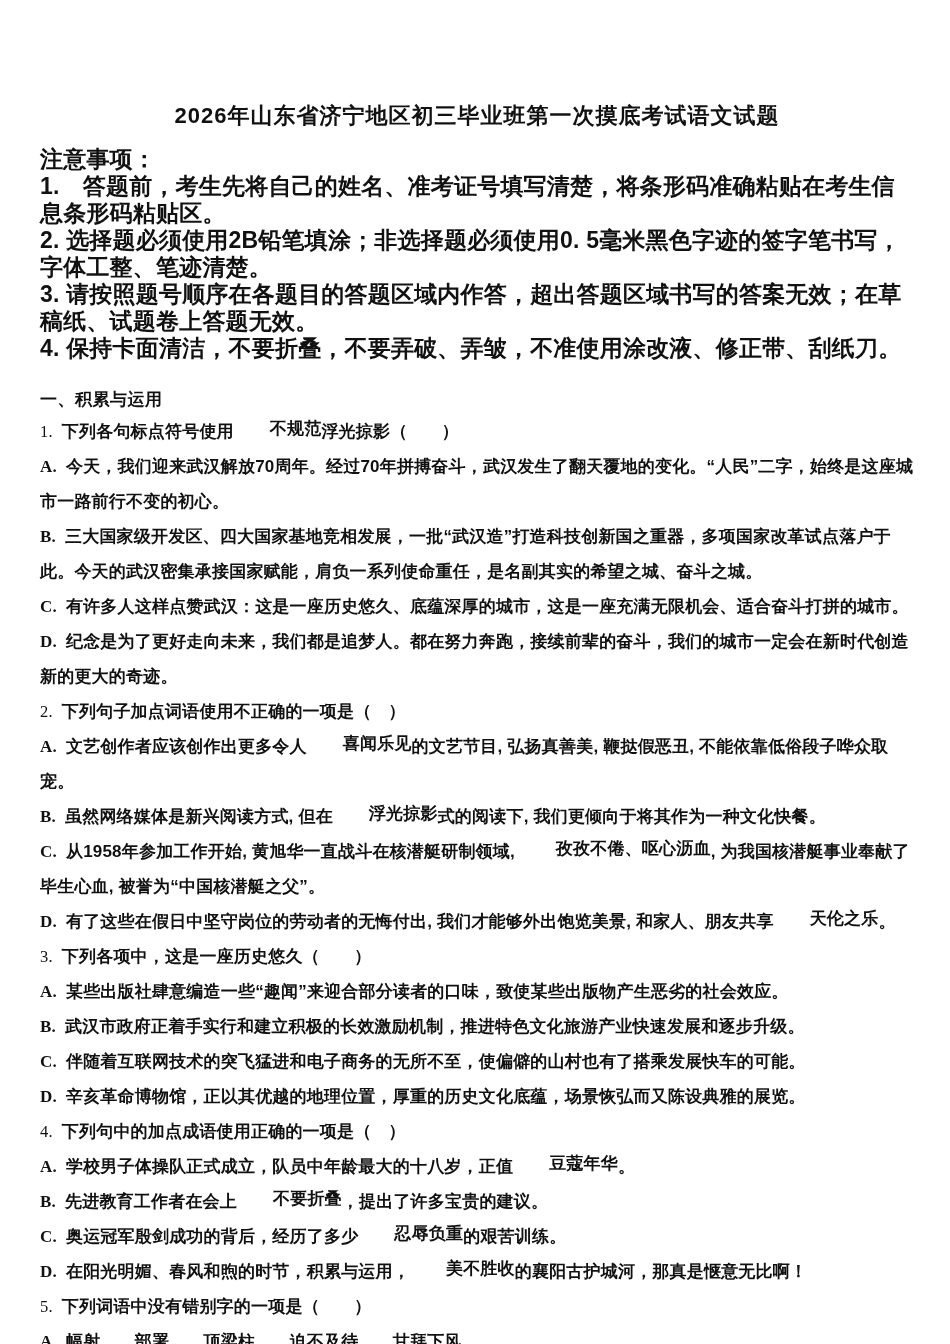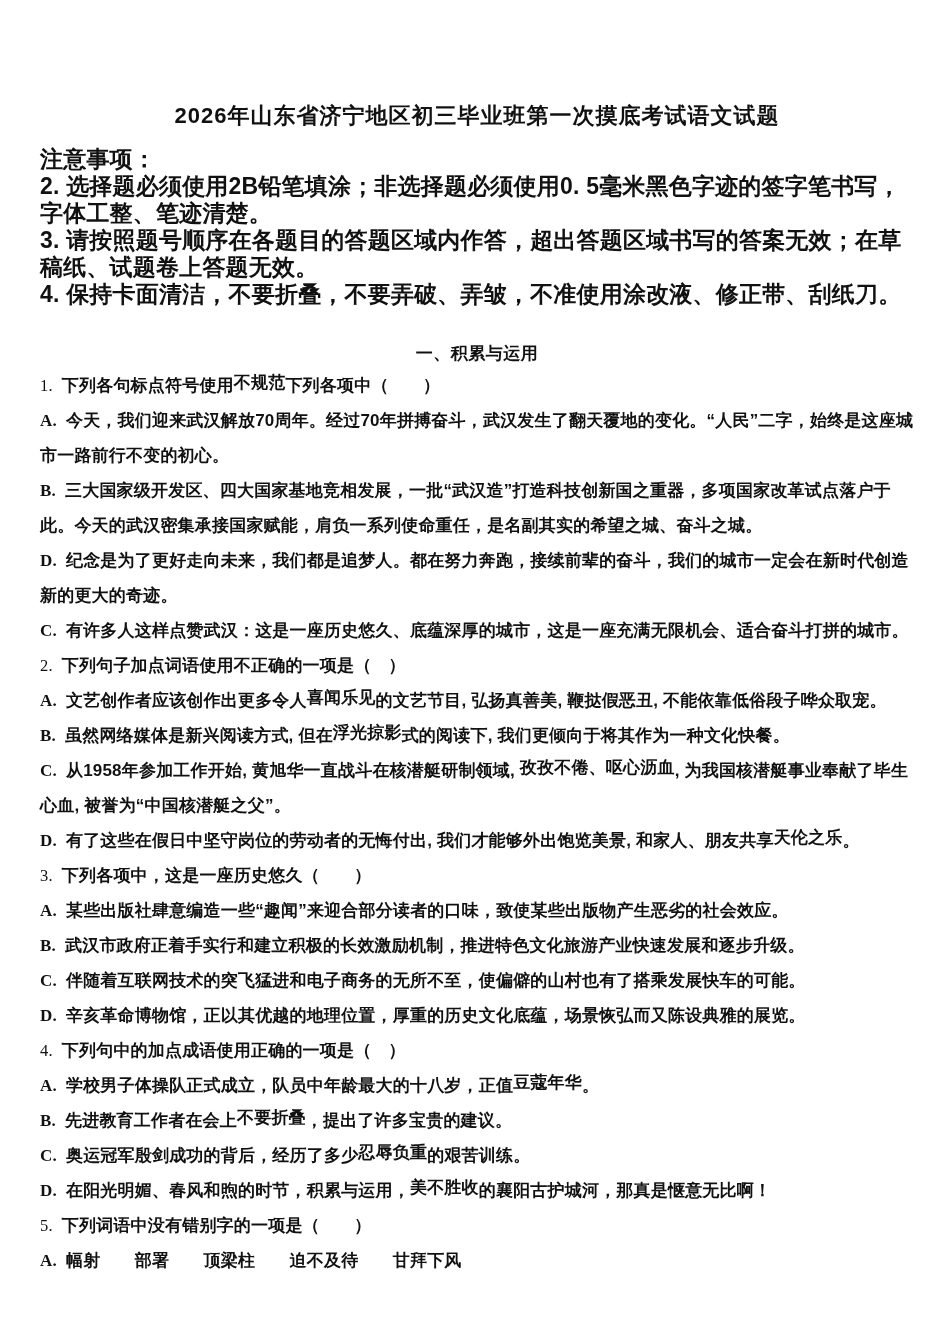--- a/index.html
+++ b/index.html
@@ -23,70 +23,70 @@
     line-height: 32px;
   }
   .notice-heading,
   .notice-item {
     font-size: 23px;
     line-height: 27px;
     font-weight: 700;
     letter-spacing: 0.2px;
   }
   .section-heading {
-    margin-top: 32px;
+    margin-top: 24px;
     font-size: 17px;
     line-height: 28px;
     font-weight: 700;
     letter-spacing: 0.5px;
-    text-align: center;
   }
   .stem, .option {
     font-size: 17px;
     line-height: 35px;
     font-weight: 700;
     letter-spacing: 0.2px;
     margin: 0;
   }
   .qnum {
     font-family: "Liberation Serif", serif;
     font-weight: 400;
     font-size: 16.5px;
     margin-right: 9px;
   }
   .opt-label {
     font-family: "Liberation Serif", serif;
     font-weight: 700;
     font-size: 17px;
     margin-right: 9px;
   }
-  .dotted { position: relative; top: -3px; }
+  .dotted { position: relative; top: -3px; margin-left: 36px; }
 </style>
 </head>
 <body>
 
 <div class="page">
 
   <h1 class="title">2026年山东省济宁地区初三毕业班第一次摸底考试语文试题</h1>
 
   <div class="notice">
     <div class="notice-heading">注意事项：</div>
+    <div class="notice-item">1.　答题前，考生先将自己的姓名、准考证号填写清楚，将条形码准确粘贴在考生信息条形码粘贴区。</div>
     <div class="notice-item">2. 选择题必须使用2B铅笔填涂；非选择题必须使用0. 5毫米黑色字迹的签字笔书写，字体工整、笔迹清楚。</div>
     <div class="notice-item">3. 请按照题号顺序在各题目的答题区域内作答，超出答题区域书写的答案无效；在草稿纸、试题卷上答题无效。</div>
     <div class="notice-item">4. 保持卡面清洁，不要折叠，不要弄破、弄皱，不准使用涂改液、修正带、刮纸刀。</div>
   </div>
 
   <div class="section-heading">一、积累与运用</div>
 
   <div class="question">
-    <div class="stem"><span class="qnum">1.</span><span>下列各句标点符号使用</span><span class="dotted">不规范</span><span>下列各项中（　　）</span></div>
+    <div class="stem"><span class="qnum">1.</span><span>下列各句标点符号使用</span><span class="dotted">不规范</span><span>浮光掠影（　　）</span></div>
     <div class="option"><span class="opt-label">A.</span><span>今天，我们迎来武汉解放70周年。经过70年拼搏奋斗，武汉发生了翻天覆地的变化。“人民”二字，始终是这座城市一路前行不变的初心。</span><span class="dotted"></span><span></span></div>
     <div class="option"><span class="opt-label">B.</span><span>三大国家级开发区、四大国家基地竞相发展，一批“武汉造”打造科技创新国之重器，多项国家改革试点落户于此。今天的武汉密集承接国家赋能，肩负一系列使命重任，是名副其实的希望之城、奋斗之城。</span><span class="dotted"></span><span></span></div>
+    <div class="option"><span class="opt-label">C.</span><span>有许多人这样点赞武汉：这是一座历史悠久、底蕴深厚的城市，这是一座充满无限机会、适合奋斗打拼的城市。</span><span class="dotted"></span><span></span></div>
     <div class="option"><span class="opt-label">D.</span><span>纪念是为了更好走向未来，我们都是追梦人。都在努力奔跑，接续前辈的奋斗，我们的城市一定会在新时代创造新的更大的奇迹。</span><span class="dotted"></span><span></span></div>
-    <div class="option"><span class="opt-label">C.</span><span>有许多人这样点赞武汉：这是一座历史悠久、底蕴深厚的城市，这是一座充满无限机会、适合奋斗打拼的城市。</span><span class="dotted"></span><span></span></div>
   </div>
 
   <div class="question">
     <div class="stem"><span class="qnum">2.</span><span>下列句子加点词语使用不正确的一项是（　）</span><span class="dotted"></span><span></span></div>
     <div class="option"><span class="opt-label">A.</span><span>文艺创作者应该创作出更多令人</span><span class="dotted">喜闻乐见</span><span>的文艺节目, 弘扬真善美, 鞭挞假恶丑, 不能依靠低俗段子哗众取宠。</span></div>
     <div class="option"><span class="opt-label">B.</span><span>虽然网络媒体是新兴阅读方式, 但在</span><span class="dotted">浮光掠影</span><span>式的阅读下, 我们更倾向于将其作为一种文化快餐。</span></div>
     <div class="option"><span class="opt-label">C.</span><span>从1958年参加工作开始, 黄旭华一直战斗在核潜艇研制领域, </span><span class="dotted">孜孜不倦、呕心沥血</span><span>, 为我国核潜艇事业奉献了毕生心血, 被誉为“中国核潜艇之父”。</span></div>
     <div class="option"><span class="opt-label">D.</span><span>有了这些在假日中坚守岗位的劳动者的无悔付出, 我们才能够外出饱览美景, 和家人、朋友共享</span><span class="dotted">天伦之乐</span><span>。</span></div>
   </div>
 

